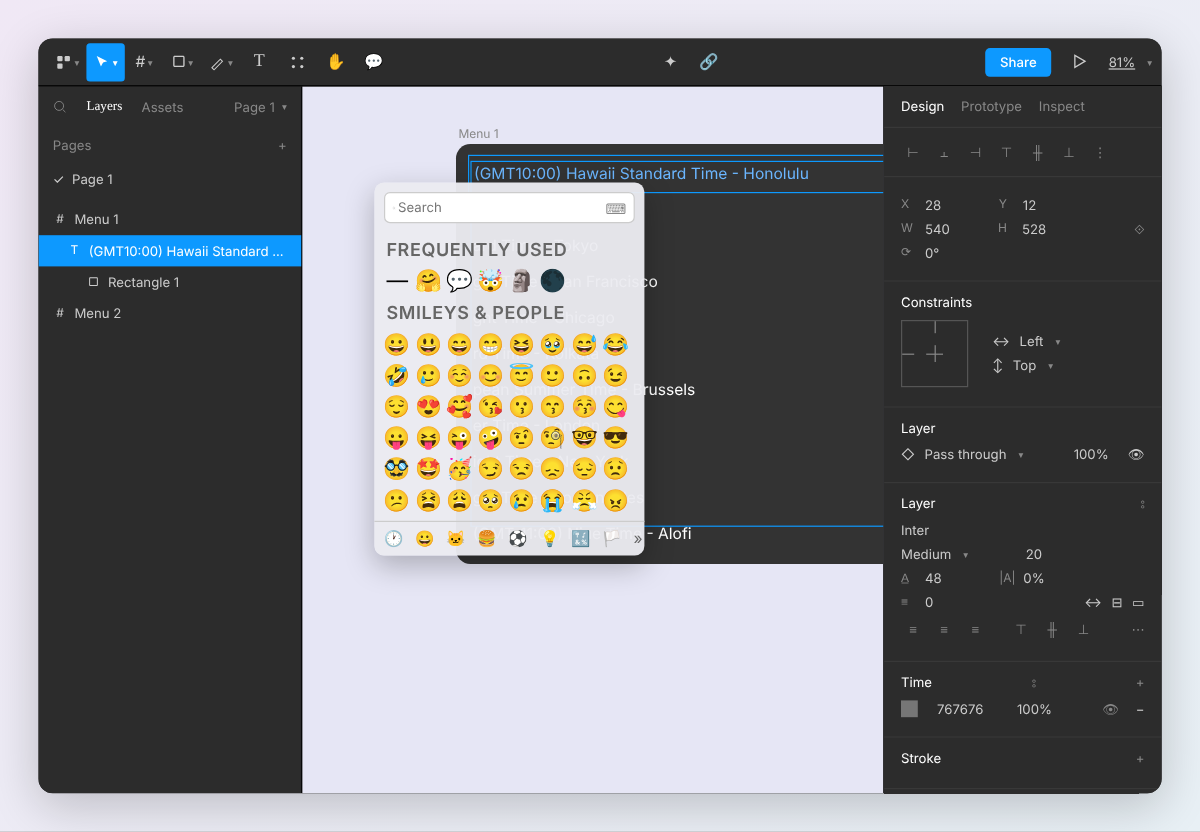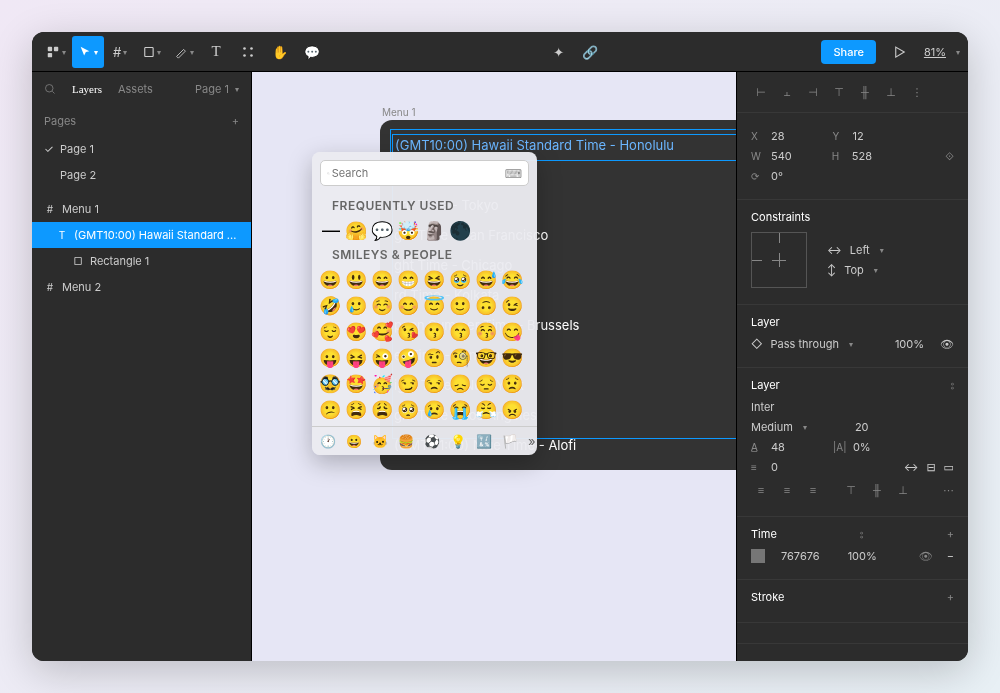--- a/index.html
+++ b/index.html
@@ -28,21 +28,21 @@
 .layer-ic { width:12px; text-align:center; font-size:10px; }
 .canvas { flex:1; background:#e6e6f5; position:relative; overflow:hidden; }
 .frame-lbl { position:absolute; top:34px; left:130px; font-size:10px; color:#888; }
 .frame { position:absolute; top:48px; left:128px; width:380px; background:#333; border-radius:12px; padding:10px 14px; }
 .tzrow { color:#fff; font-size:13px; padding:7px 0; }
 .tzrow.sel { color:#6bb6ff; border:1px solid #0d99ff; margin:-1px -4px; padding:7px 4px; }
 .selbox { position:absolute; top:62px; left:140px; width:355px; height:305px; border:1px solid #0d99ff; pointer-events:none; }
 .emoji { position:absolute; top:80px; left:60px; width:225px; background:rgba(235,235,240,0.96); border-radius:8px; box-shadow:0 8px 24px rgba(0,0,0,0.25); font-size:11px; }
 .esrch { margin:8px; display:flex; align-items:center; background:#fff; border:1px solid #ccc; border-radius:5px; padding:3px 6px; }
 .esrch input { border:none; outline:none; flex:1; font-size:11px; padding:2px; }
-.ehdr { padding:4px 20px; font-size:12px; color:#666; letter-spacing:0.5px; font-weight:600; }
+.ehdr { padding:4px 10px; font-size:15px; color:#666; letter-spacing:0.5px; font-weight:600; }
 .erow { display:flex; padding:2px 8px; gap:4px; }
 .em { width:22px; height:22px; font-size:18px; display:flex; align-items:center; justify-content:center; cursor:pointer; }
 .etabs { display:flex; padding:6px 8px; gap:10px; border-top:1px solid #ccc; margin-top:4px; }
 .etab { width:16px; height:16px; color:#666; font-size:13px; cursor:pointer; display:flex; align-items:center; justify-content:center; }
 .etab.active { color:#0d99ff; }
 .right { width:232px; background:#2c2c2c; border-left:1px solid #000; color:#ccc; font-size:11px; overflow-y:auto; }
 .rtabs { display:flex; gap:14px; padding:10px 14px; border-bottom:1px solid #383838; }
 .rtab { color:#888; cursor:pointer; }
 .rtab.active { color:#fff; }
 .rsect { padding:10px 14px; border-bottom:1px solid #383838; }
@@ -122,21 +122,20 @@
         <span class="pginfo">
             <span>Page 1</span>
             <span class="chev">▾</span>
           </span>
       </div>
       <div class="sect">
           <span>Pages</span>
           <span class="plus">+</span>
         </div>
       <div class="pgitem sel">Page 1</div>
-      <div class="pgitem">Page 2</div>
       <div style="height:8px"></div>
       <div id="layers">
           <div class="layer l0">
             <span class="layer-ic">#</span>
             <span>Menu 1</span>
           </div>
           <div class="layer l1 sel">
             <span class="layer-ic">T</span>
             <span>(GMT10:00) Hawaii Standard ...</span>
           </div>
@@ -258,20 +257,25 @@
             <span class="etab">⚽</span>
             <span class="etab">💡</span>
             <span class="etab">🔣</span>
             <span class="etab">🏳️</span>
             <span class="etab">»</span>
           </div>
       </div>
     </div>
 
     <div class="right">
+      <div class="rtabs">
+        <span class="rtab active">Design</span>
+        <span class="rtab">Prototype</span>
+        <span class="rtab">Inspect</span>
+      </div>
       <div class="rsect">
         <div class="align">
           <span class="align-i">⊢</span>
           <span class="align-i">⫠</span>
           <span class="align-i">⊣</span>
           <span class="align-i">⊤</span>
           <span class="align-i">╫</span>
           <span class="align-i">⊥</span>
           <span class="align-i">⋮</span>
         </div>

